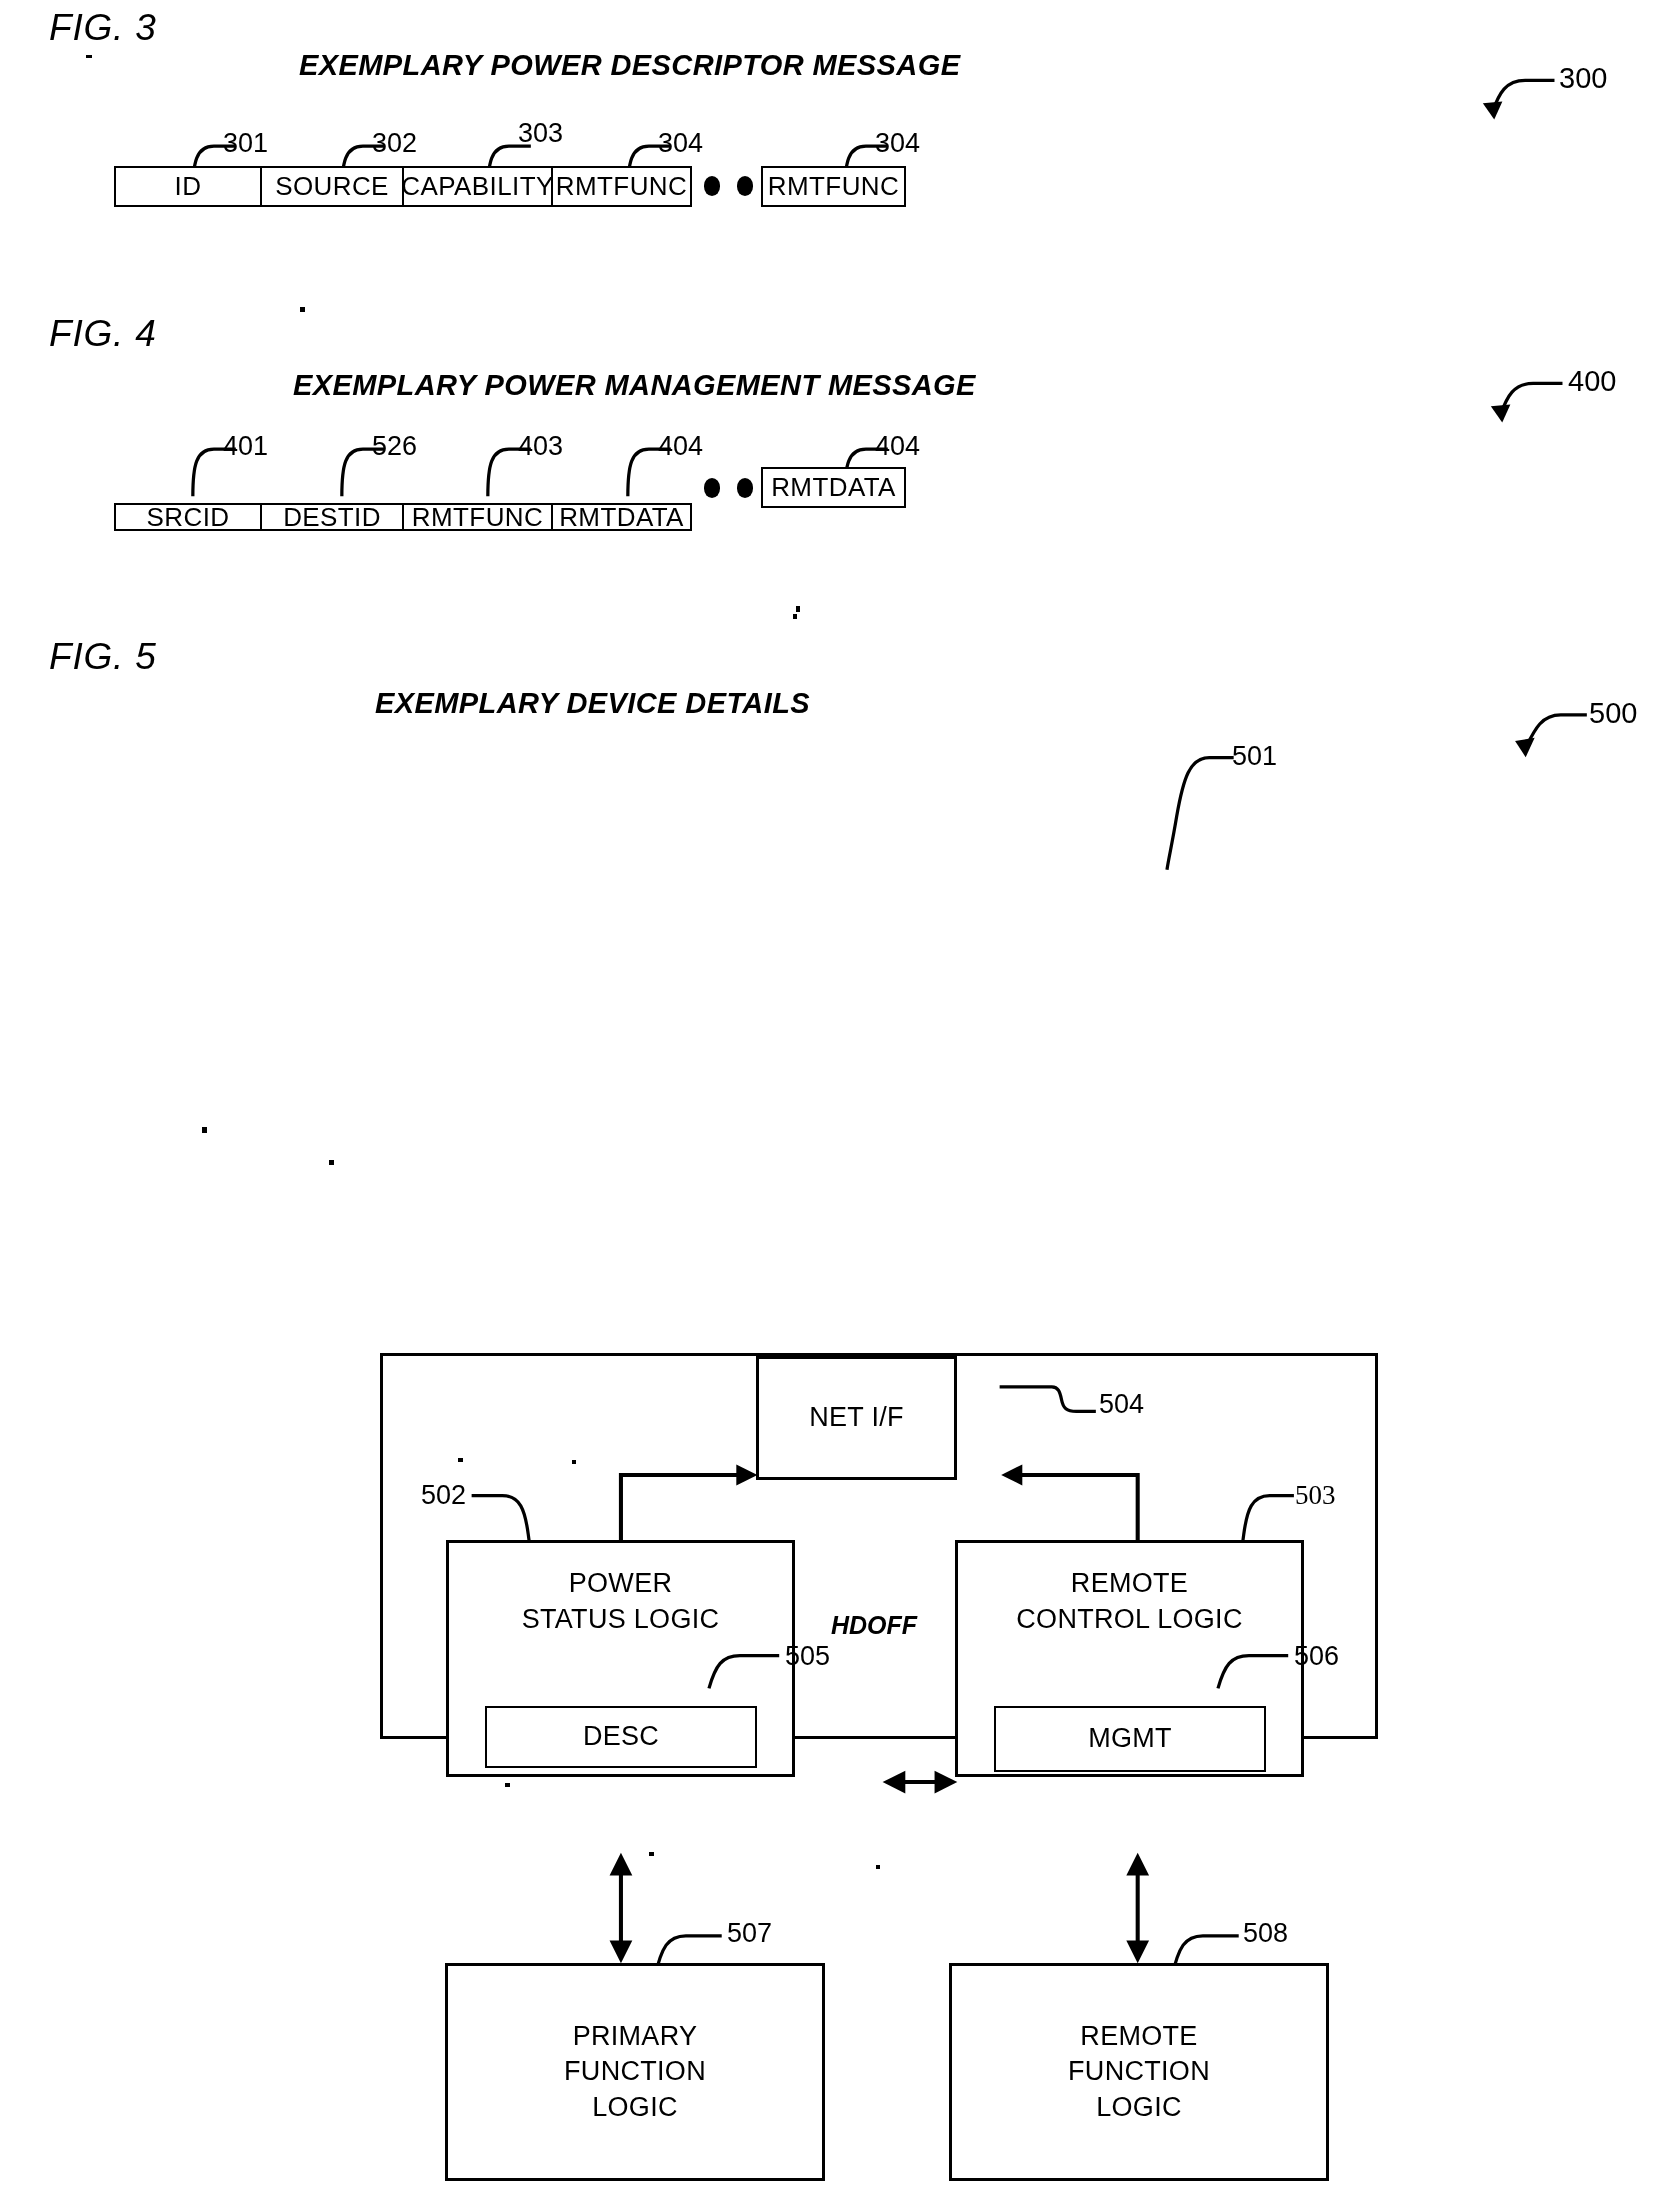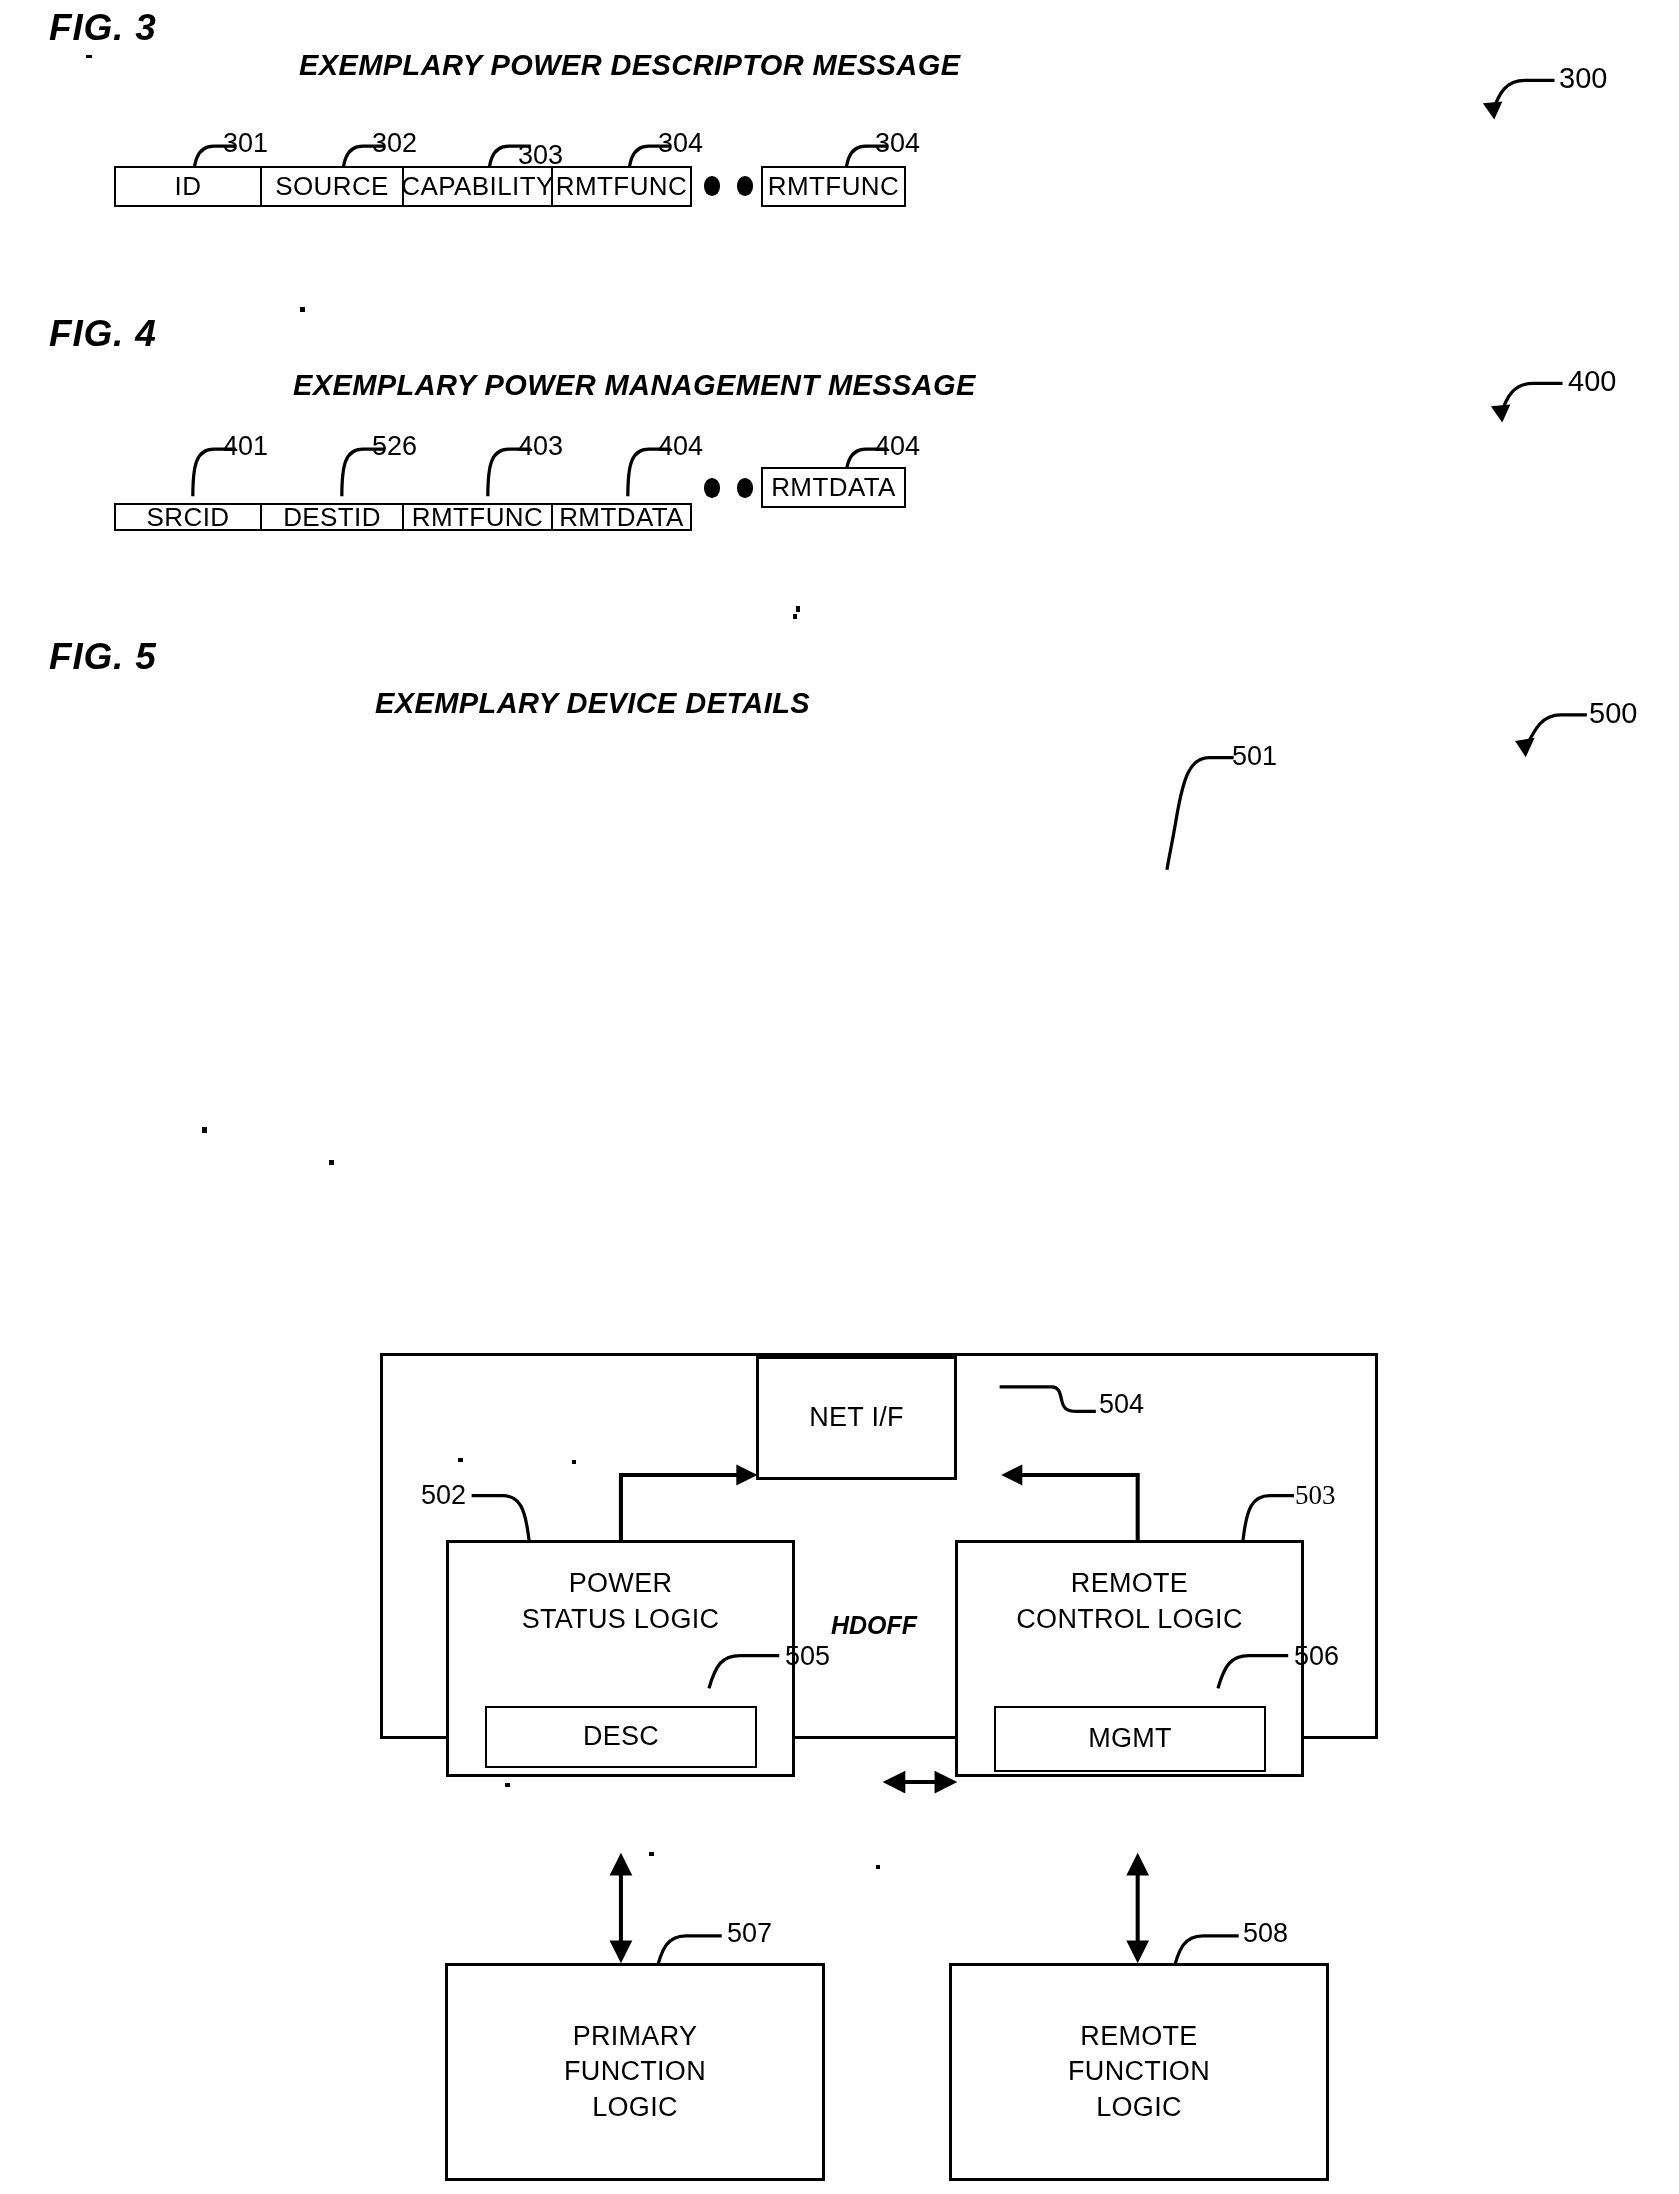--- a/index.html
+++ b/index.html
@@ -3,21 +3,21 @@
 <meta charset="utf-8">
 <style>
   html,body{margin:0;padding:0;background:#fff;}
   body{
     width:1679px;height:2194px;position:relative;overflow:hidden;
     font-family:"Liberation Sans","DejaVu Sans",sans-serif;
     color:#000;
   }
   .abs{position:absolute;}
   .fig-label{
-    font-style:italic;font-weight:bold;font-size:37px;letter-spacing:0.8px;
+    font-style:italic;font-weight:normal;font-size:37px;letter-spacing:0.8px;
     white-space:nowrap;
   }
   .fig-title{
     font-style:italic;font-weight:bold;font-size:29px;letter-spacing:0.4px;
     white-space:nowrap;
   }
   .refnum{
     font-size:27px;white-space:nowrap;line-height:1;
   }
   
@@ -83,21 +83,21 @@
       <path class="ln" d="M75 10 L48 10 C26 10 22 30 22 68" stroke-width="4"></path>
     </svg>
 </div>
 <div class="abs refnum" style="left:372px;top:130px;">302</div>
 
 <div class="lead" style="left:470px;top:138px;">
   <svg width="73" height="57" viewBox="0 0 90 70">
       <path class="ln" d="M75 10 L48 10 C26 10 22 30 22 68" stroke-width="4"></path>
     </svg>
 </div>
-<div class="abs refnum" style="left:518px;top:142px;">303</div>
+<div class="abs refnum" style="left:518px;top:120px;">303</div>
 
 <div class="lead" style="left:610px;top:138px;">
   <svg width="73" height="57" viewBox="0 0 90 70">
       <path class="ln" d="M75 10 L48 10 C26 10 22 30 22 68" stroke-width="4"></path>
     </svg>
 </div>
 <div class="abs refnum" style="left:658px;top:130px;">304</div>
 
 <div class="lead" style="left:827px;top:138px;">
   <svg width="73" height="57" viewBox="0 0 90 70">

